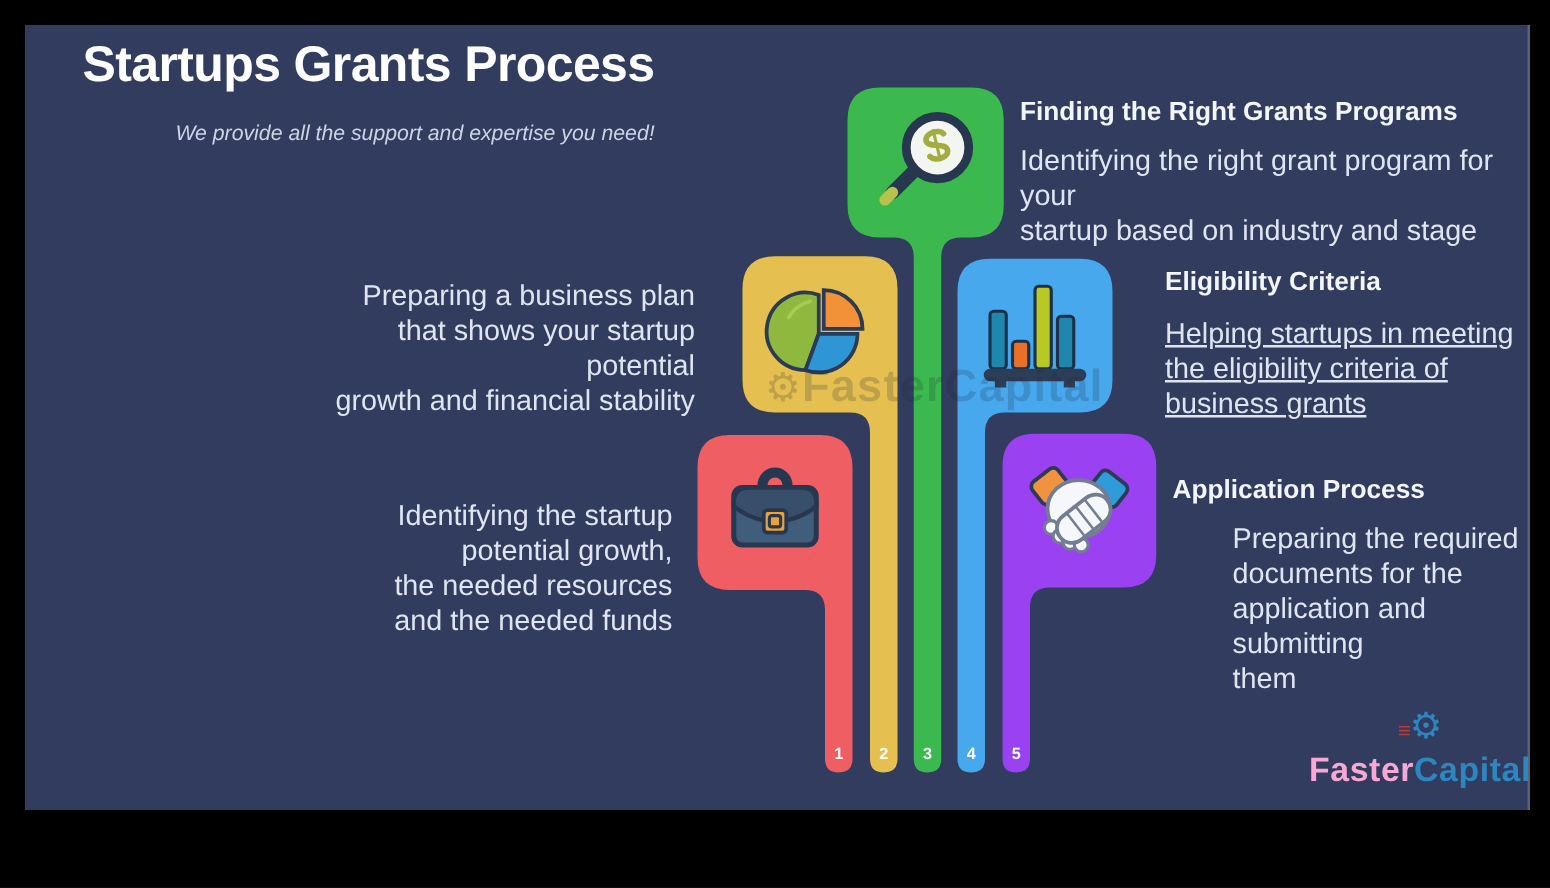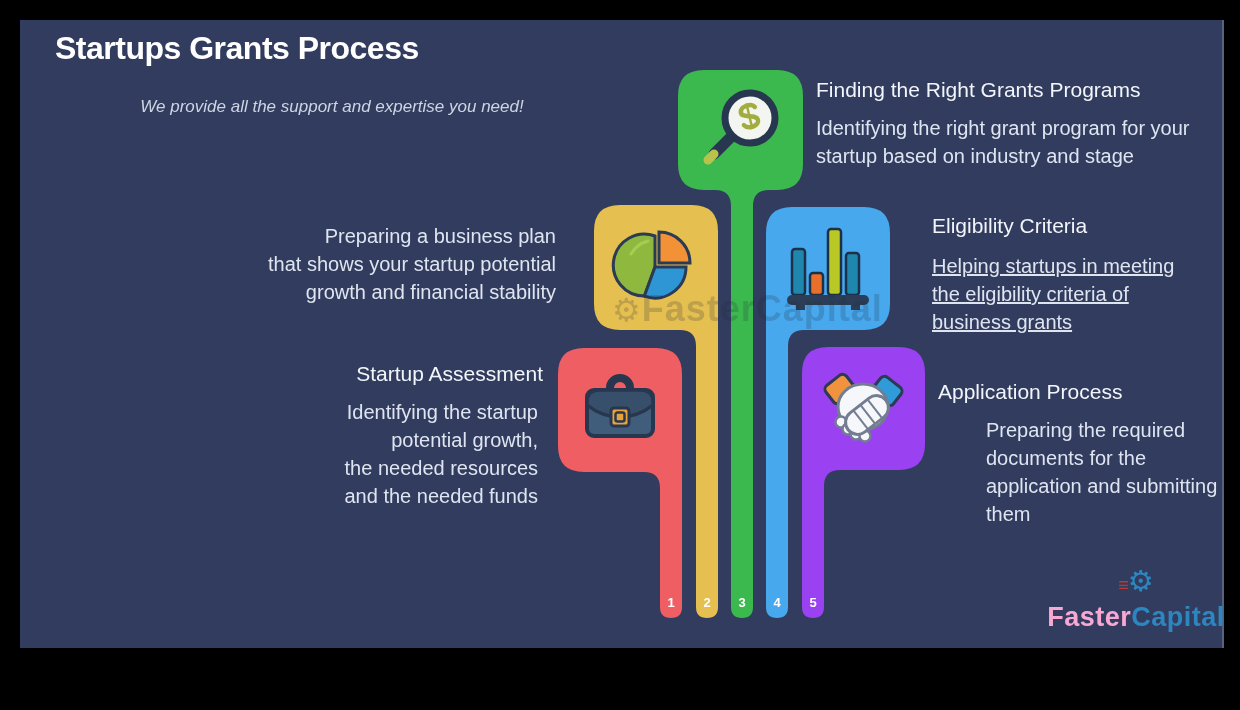--- a/index.html
+++ b/index.html
@@ -2,30 +2,30 @@
 <html><head>
 <meta charset="utf-8">
 <style>
   html,body{margin:0;padding:0;background:#000;}
   #page{position:relative;width:1240px;height:710px;background:#000;overflow:hidden;
         font-family:"Liberation Sans","DejaVu Sans",sans-serif;}
   .canvas{position:absolute;left:20px;top:20px;width:1202px;height:628px;background:#313c5e;
           border-right:2px solid rgba(160,170,190,0.35);}
   .abs{position:absolute;}
   
-  .title{left:55px;top:30px;width:560px;font-size:32px;font-weight:700;color:#ffffff;
+  .title{left:66px;top:30px;width:560px;font-size:40px;font-weight:700;color:#ffffff;
          letter-spacing:-0.5px;}
   .subtitle{left:52px;top:97px;width:560px;text-align:center;font-size:17px;color:#cdd4e3;font-style:italic;}
   
   #diagram{position:absolute;left:0;top:0;width:1240px;height:710px;}
   
   .stem-num{width:22px;top:595px;text-align:center;font-size:13px;font-weight:700;color:#ffffff;}
   
-  .step-head{font-size:21px;font-weight:400;color:#f2f5fa;}
-  .step-body{font-size:20px;line-height:28px;color:#dfe5f0;white-space:pre-line;}
+  .step-head{font-size:21px;font-weight:700;color:#f2f5fa;}
+  .step-body{font-size:23px;line-height:28px;color:#dfe5f0;white-space:pre-line;}
   .t-right{text-align:right;}
   .bp-head{left:256px;top:187px;width:300px;padding-right:48px;box-sizing:border-box;}
   .bp-body{left:256px;top:222px;width:300px;}
   .sa-head{left:240px;top:362px;width:303px;}
   .sa-body{left:240px;top:398px;width:298px;}
   .fg-head{left:816px;top:78px;width:390px;}
   .fg-body{left:816px;top:114px;width:400px;}
   .ec-head{left:932px;top:214px;width:280px;}
   .ec-body{left:932px;top:252px;width:280px;text-decoration:underline;}
   .ap-head{left:938px;top:380px;width:260px;}
@@ -114,21 +114,20 @@
     </g>
   </svg>
 
   <div class="abs watermark">
     <span class="wm-gear">⚙</span><span>FasterCapital</span>
   </div>
 
   <div class="abs title">Startups Grants Process</div>
   <div class="abs subtitle">We provide all the support and expertise you need!</div>
 
-  <div class="abs step-head t-right sa-head">Startup Assessment</div>
   <div class="abs step-body t-right sa-body">Identifying the startup
 potential growth,
 the needed resources
 and the needed funds</div>
 
   <div class="abs step-body t-right bp-body">Preparing a business plan
 that shows your startup potential
 growth and financial stability</div>
 
   <div class="abs step-head fg-head">Finding the Right Grants Programs</div>

